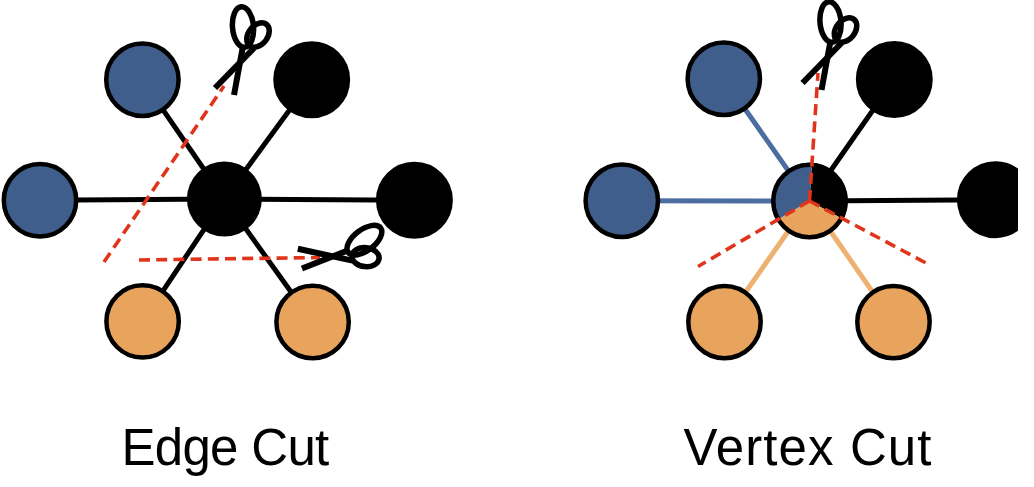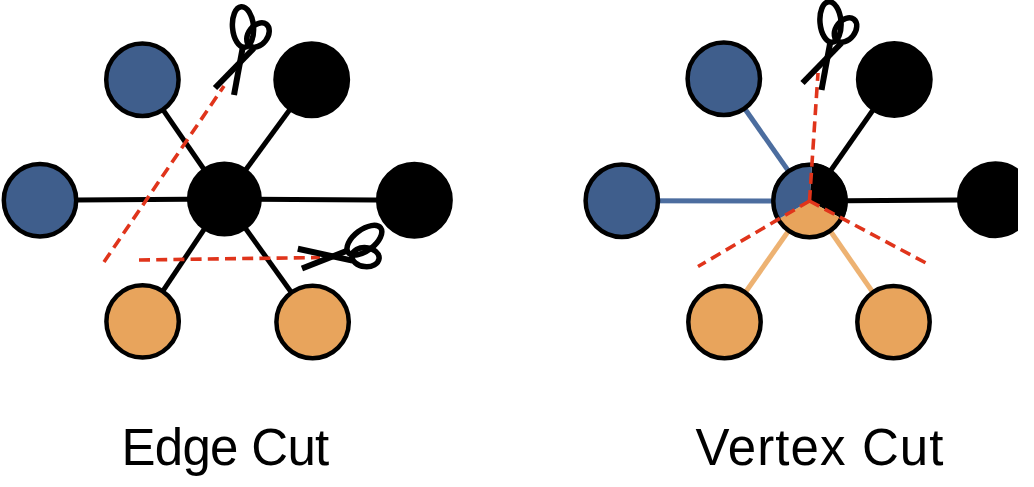--- a/index.html
+++ b/index.html
@@ -23,21 +23,21 @@
   .diagram-label {
     position: absolute;
     top: 418px;
     transform: translateX(-50%);
     font-size: 51px;
     font-weight: 300;
     color: #000000;
     white-space: nowrap;
   }
   #label-0 { letter-spacing: -0.7px; }
-  #label-1 { letter-spacing: 1.1px; margin-left: 12px; }
+  #label-1 { letter-spacing: 1.1px; }
   #scene .scissors-line { stroke: #000000; stroke-width: 6; stroke-linecap: butt; }
   #scene .scissors-loop { fill: none; stroke: #000000; stroke-width: 5.5; }
 </style>
 </head>
 <body>
 
 <div class="canvas">
   <svg id="scene" width="1034" height="487" viewBox="0 0 1034 487">
     <defs>
       <g id="scissors-shape">

